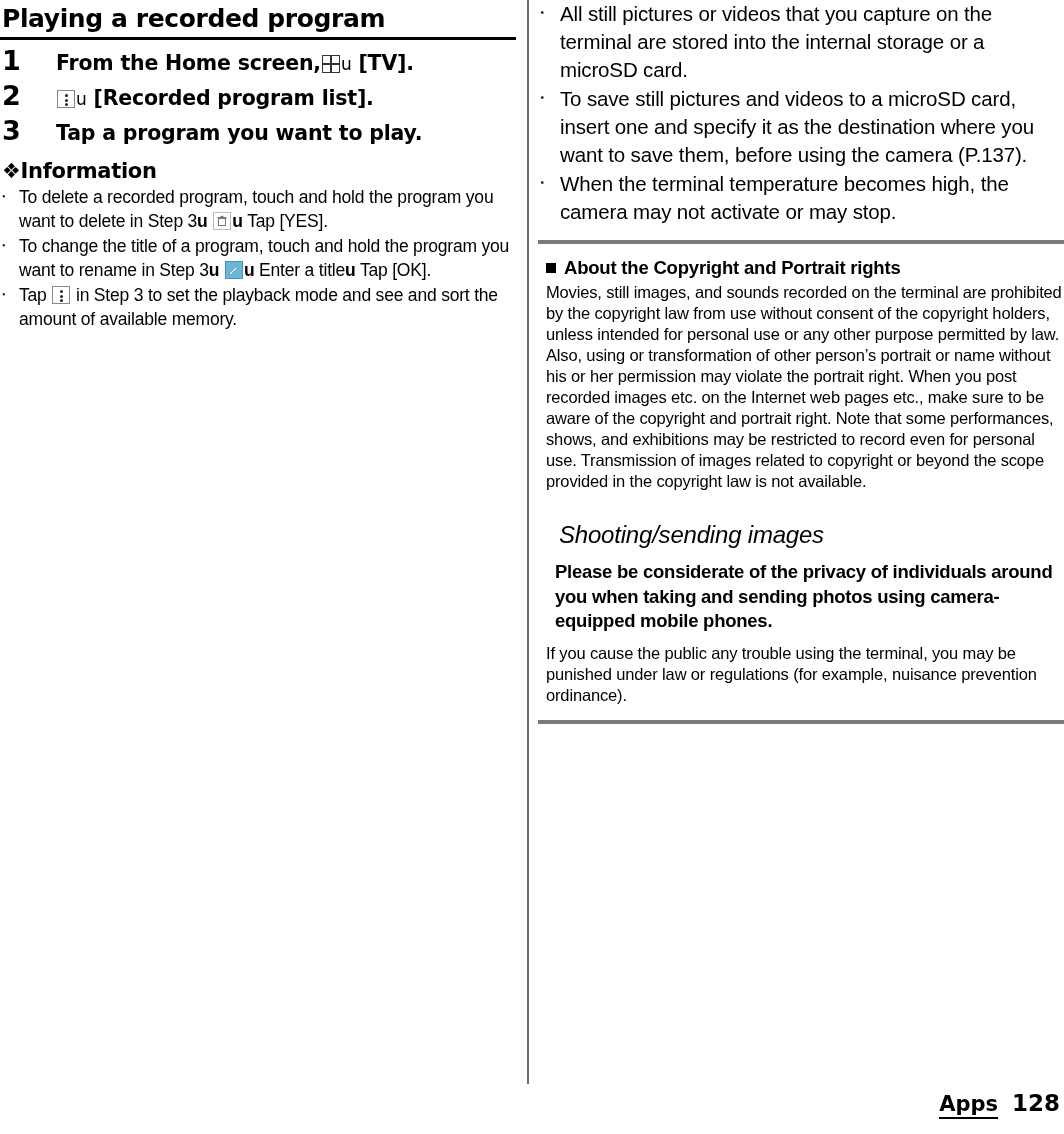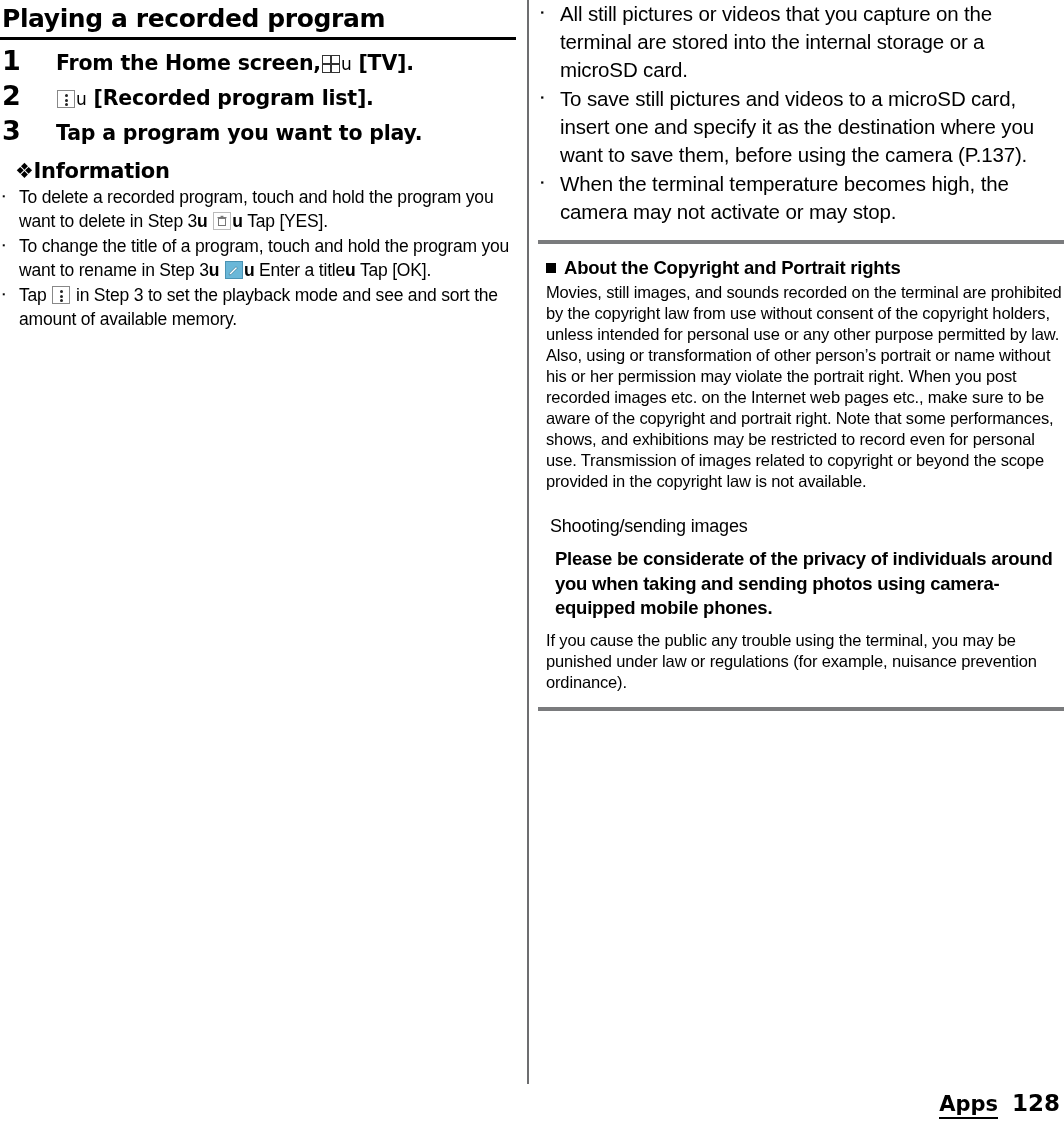--- a/index.html
+++ b/index.html
@@ -79,21 +79,21 @@
     line-height: 30px;
     letter-spacing: -0.2px;
     padding-top: 2px;
   }
   .info-head {
     font-family: "DejaVu Sans", sans-serif;
     font-size: 21px;
     font-weight: bold;
     margin-top: 11px;
     margin-bottom: 2px;
-    padding-left: 15px;
+    padding-left: 2px;
     letter-spacing: -0.3px;
   }
   .bullet-item {
     position: relative;
     font-size: 17.5px;
     line-height: 24px;
     padding-left: 19px;
     margin-bottom: 1px;
     letter-spacing: -0.2px;
   }
@@ -224,24 +224,25 @@
   .body-small {
     font-size: 16.5px;
     line-height: 21px;
     letter-spacing: -0.15px;
     margin: 0;
   }
   .gap {
     height: 18px;
   }
   .body-mid {
-    font-size: 18px;
+    font-size: 24px;
     line-height: 24px;
     letter-spacing: -0.2px;
-    margin: 4px;
+    margin: 13px;
+    font-style: italic;
   }
   .body-mid-bold {
     font-size: 18.5px;
     line-height: 24.5px;
     letter-spacing: -0.25px;
     font-weight: bold;
     margin: 9px;
   }
   .hr-bot {
     height: 4px;

